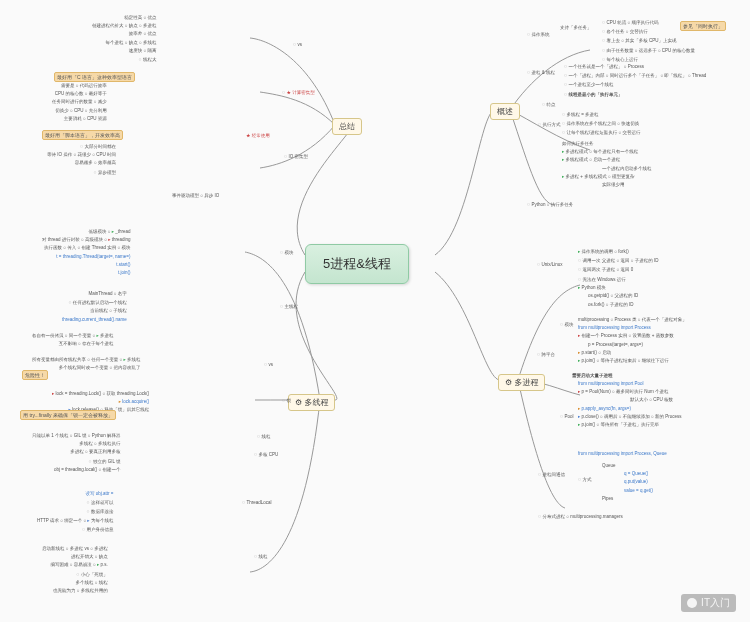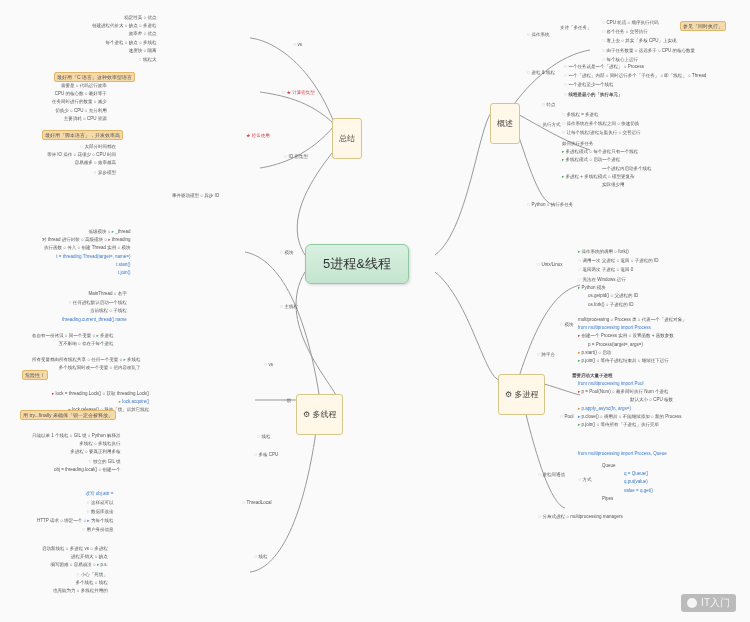--- a/index.html
+++ b/index.html
@@ -39,21 +39,21 @@
     color: #333;
     box-shadow: 1px 1px 3px rgba(0,0,0,0.15);
   }
   .branch-node {
     position: absolute;
     font-size: 8px;
     color: #444;
     background: #fff8e8;
     border: 1px solid #d6c68a;
     border-radius: 3px;
-    padding: 14px 6px;
+    padding: 2px 6px;
     white-space: nowrap;
   }
   .node {
     position: absolute;
     font-size: 4.5px;
     color: #555;
     white-space: nowrap;
     padding: 0.5px 2px;
     border-radius: 2px;
     line-height: 1.3;
@@ -125,21 +125,21 @@
     <path d="M320 400 C300 400, 275 400, 255 400"></path>
     <path d="M320 400 C305 540, 270 570, 250 572"></path>
   </svg>
 
   <div class="center-node">
     <span>5进程&amp;线程</span>
   </div>
 
   <div class="branch-node" style="left:490px; top:103px"><span>概述</span></div>
   <div class="branch-node" style="left:498px; top:374px"><span>⚙ </span><span>多进程</span></div>
-  <div class="branch-node" style="left:296px; top:394px"><span>⚙ </span><span>多线程</span></div>
+  <div class="branch-node" style="left:288px; top:394px"><span>⚙ </span><span>多线程</span></div>
   <div class="branch-node" style="left:332px; top:118px"><span>总结</span></div>
 
   <div class="cluster right" style="left:525px; top:30px">
     <div class="node bullet">操作系统</div>
   </div>
   <div class="cluster right" style="left:558px; top:24px">
     <div class="node">支持「多任务」</div>
   </div>
   <div class="cluster right" style="left:600px; top:18px">
     <div class="node bullet"><span>CPU 轮流</span> ○ <span>顺序执行代码</span></div>

